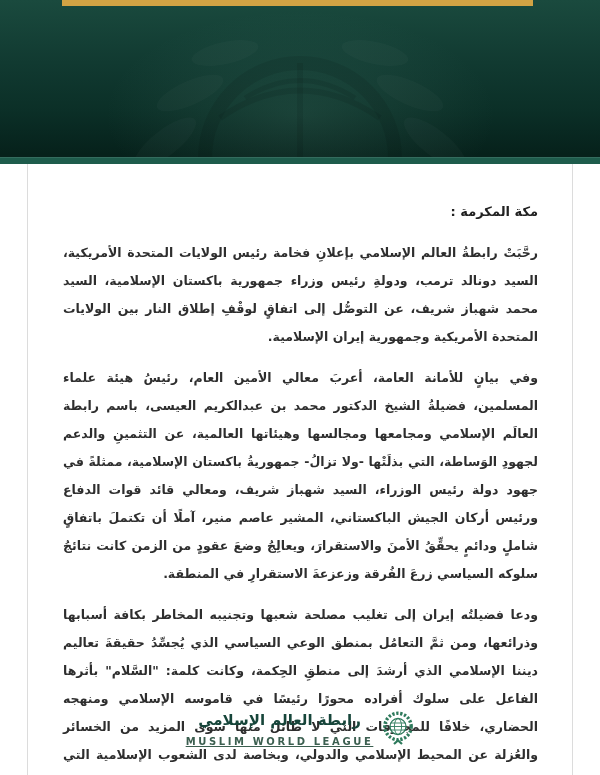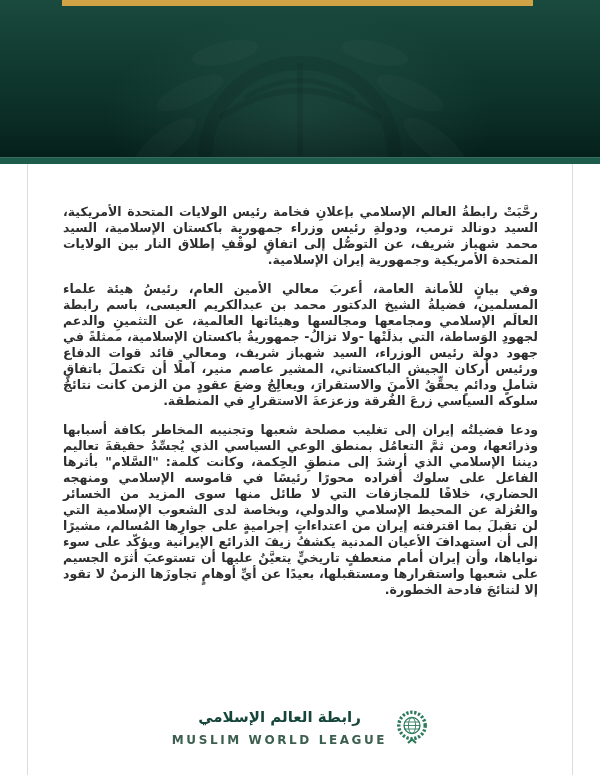--- a/index.html
+++ b/index.html
@@ -61,39 +61,40 @@
     color: var(--body-text, #2E2E2E);
   }
   .dateline {
     font-size: 13px; font-weight: bold;
     margin: 0 0 20px 0; text-align: right;
     color: #222;
   }
   .para {
     margin: 0 0 13px 0;
     font-size: 12.5px; font-weight: bold;
-    line-height: 16px;
+    line-height: 28px;
     text-align: justify;
   }
   .para:last-child { margin-bottom: 0; }
 
   
   .footer {
     position: absolute; left: 0; right: 0; bottom: 28px;
     display: flex; align-items: center; justify-content: center; gap: 9px;
   }
   .logo-text { text-align: center; }
   .logo-arabic {
     font-size: 15px; font-weight: bold; line-height: 16px;
     color: var(--logo-text-green, #16453A);
   }
   .logo-english {
     margin-top: 8px;
-    font-size: 12px; font-weight: bold; letter-spacing: 2.6px;
+    font-size: 10px; font-weight: bold; letter-spacing: 2.6px;
     color: #3C5F50;
+    text-decoration: underline;
   }
   .emblem { color: var(--logo-green, #2E7A5C); display: block; }
 </style>
 </head>
 <body>
 
 <div class="page">
 
   <div class="header">
     <div class="gold-bar"></div>
@@ -114,20 +115,21 @@
         <ellipse cx="305" cy="45" rx="34" ry="11" transform="rotate(12 305 45)"></ellipse>
       </g>
     </svg>
 
 
     <div class="header-strip"></div>
   </div>
 
   <div class="sheet">
     <div class="content">
+      <div class="dateline">مكة المكرمة :</div>
 
       <p class="para">رحَّبَتْ رابطةُ العالم الإسلامي بإعلانِ فخامة رئيس الولايات المتحدة الأمريكية، السيد دونالد ترمب، ودولةِ رئيس وزراء جمهورية باكستان الإسلامية، السيد محمد شهباز شريف، عن التوصُّل إلى اتفاقٍ لوقْفِ إطلاق النار بين الولايات المتحدة الأمريكية وجمهورية إيران الإسلامية.</p>
       <p class="para">وفي بيانٍ للأمانة العامة، أعربَ معالي الأمين العام، رئيسُ هيئة علماء المسلمين، فضيلةُ الشيخ الدكتور محمد بن عبدالكريم العيسى، باسم رابطة العالَم الإسلامي ومجامعها ومجالسها وهيئاتها العالمية، عن التثمينِ والدعم لجهودِ الوَساطة، التي بذلَتْها -ولا تزالُ- جمهوريةُ باكستان الإسلامية، ممثلةً في جهود دولة رئيس الوزراء، السيد شهباز شريف، ومعالي قائد قوات الدفاع ورئيس أركان الجيش الباكستاني، المشير عاصم منير، آملًا أن تكتملَ باتفاقٍ شاملٍ ودائمٍ يحقِّقُ الأمنَ والاستقرارَ، ويعالِجُ وضعَ عقودٍ من الزمن كانت نتائجُ سلوكه السياسي زرعَ الفُرقة وزعزعةَ الاستقرارِ في المنطقة.</p>
       <p class="para">ودعا فضيلتُه إيران إلى تغليب مصلحة شعبها وتجنيبه المخاطر بكافة أسبابها وذرائعها، ومن ثمَّ التعامُل بمنطق الوعي السياسي الذي يُجسِّدُ حقيقةَ تعاليم ديننا الإسلامي الذي أرشدَ إلى منطقِ الحِكمة، وكانت كلمة: "السَّلام" بأثرها الفاعل على سلوك أفراده محورًا رئيسًا في قاموسه الإسلامي ومنهجه الحضاري، خلافًا للمجازفات التي لا طائل منها سوى المزيد من الخسائر والعُزلة عن المحيط الإسلامي والدولي، وبخاصة لدى الشعوب الإسلامية التي لن تقبلَ بما اقترفته إيران من اعتداءاتٍ إجراميةٍ على جوارِها المُسالم، مشيرًا إلى أن استهدافَ الأعيان المدنية يكشفُ زيفَ الذرائع الإيرانية ويؤكّد على سوء نواياها، وأن إيران أمام منعطفٍ تاريخيٍّ يتعيَّنُ عليها أن تستوعبَ أثرَه الجسيم على شعبها واستقرارها ومستقبلها، بعيدًا عن أيِّ أوهامٍ تجاوزَها الزمنُ لا تقود إلا لنتائجَ فادحة الخطورة.</p>
     </div>
 
     <div class="footer">
       <div class="logo-text">
         <div class="logo-arabic">رابطة العالم الإسلامي</div>
         <div class="logo-english">MUSLIM WORLD LEAGUE</div>

